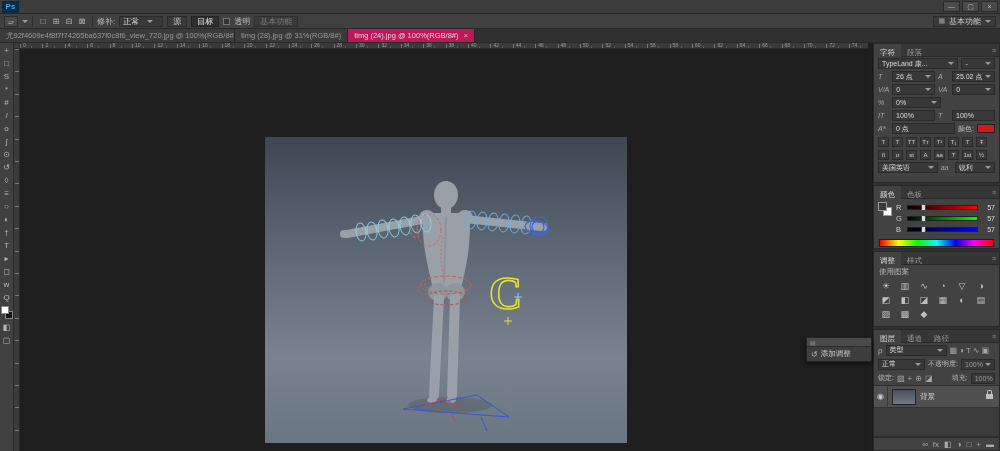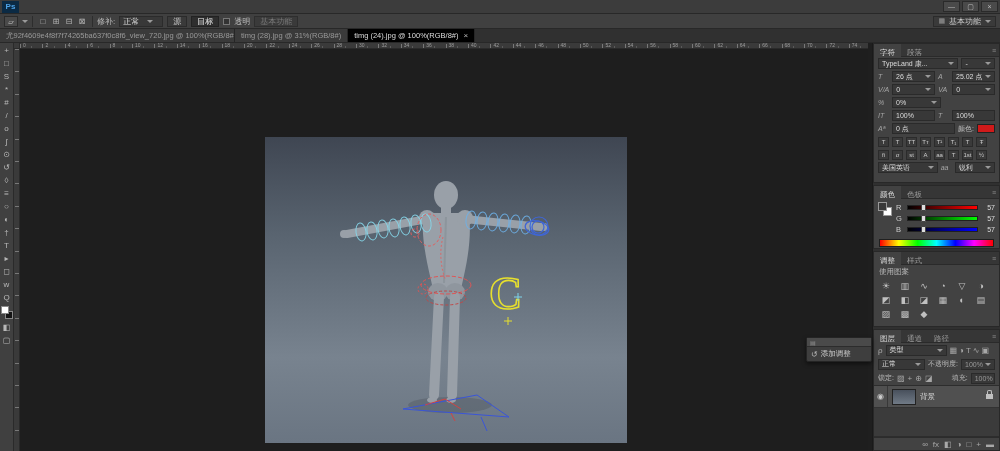--- a/index.html
+++ b/index.html
@@ -26,21 +26,21 @@
   .opt-toggle { background:#3a3a3a; border:1px solid #2b2b2b; height:11px; padding:0 5px; display:flex; align-items:center; color:#ccc; }
   .opt-toggle.active { background:#2e2e2e; color:#eee; border-color:#222; }
   .opt-check { width:7px; height:7px; background:#333; border:1px solid #777; }
   .opt-btn.disabled { color:#7a7a7a; background:#3a3a3a; border:1px solid #2e2e2e; height:11px; padding:0 5px; display:flex; align-items:center; }
   .workspace { margin-left:auto; display:flex; align-items:center; gap:4px; background:#3a3a3a; border:1px solid #2b2b2b; height:11px; padding:0 4px; color:#ccc; }
   .ws-icon { color:#999; font-size:7px; }
 
   
   .tabbar { position:absolute; left:0; top:29px; width:1000px; height:14px; background:#303030; border-bottom:1px solid #282828; display:flex; z-index:29; }
   .tab { background:#3a3a3a; border-right:1px solid #262626; color:#999; font-size:7.5px; display:flex; align-items:center; padding:0 6px; gap:5px; white-space:nowrap; max-width:235px; overflow:hidden; }
-  .tab.active { background:#000000; color:#ddd; }
+  .tab.active { background:#be185d; color:#ddd; }
   .tab-close { color:#bbb; font-size:8px; }
 
   
   .toolbar { position:absolute; left:0; top:43px; width:14px; height:408px; background:#404040; border-right:1px solid #2a2a2a; display:flex; flex-direction:column; align-items:center; padding-top:1px; z-index:20; }
   .tool { width:14px; height:13px; line-height:13px; text-align:center; font-size:8px; color:#b8b8b8; }
   .swatches { position:relative; width:12px; height:13px; margin:2px 0; }
   .fg-swatch { position:absolute; top:0; left:0; width:8px; height:8px; background:#fff; border:1px solid #888; z-index:2; }
   .bg-swatch { position:absolute; bottom:0; right:0; width:8px; height:8px; background:#151515; border:1px solid #888; }
 
   

